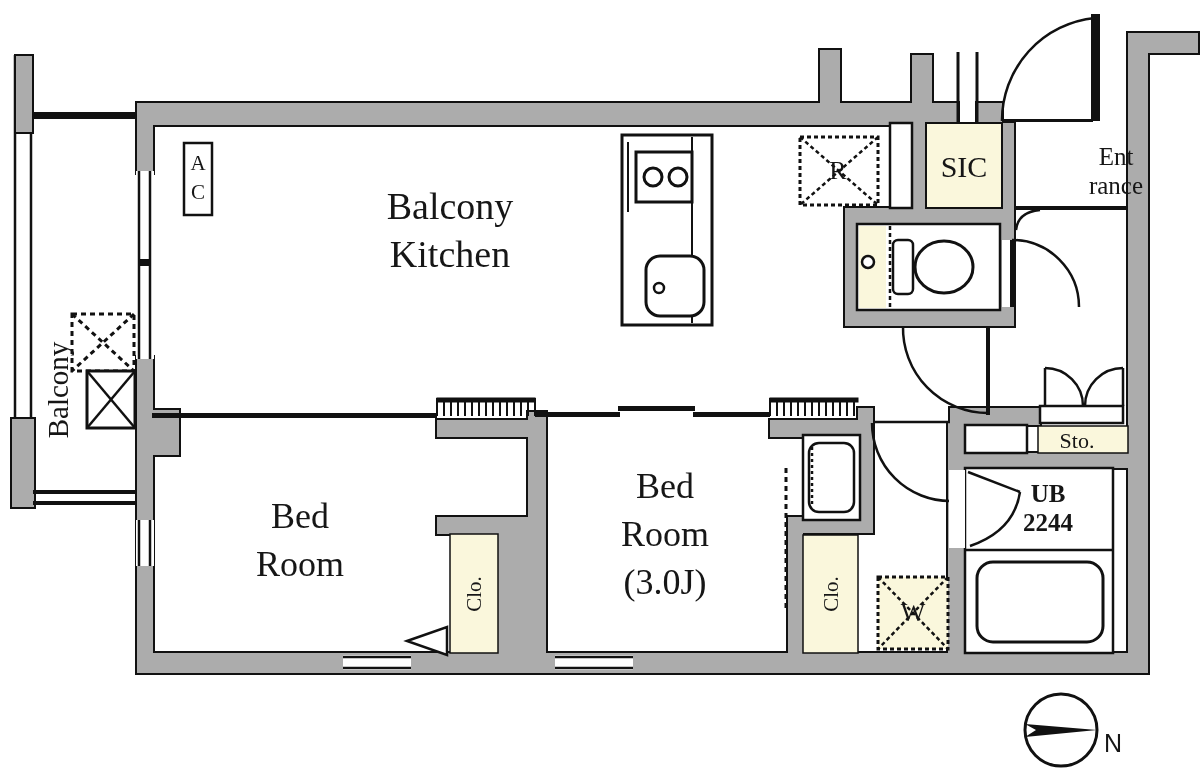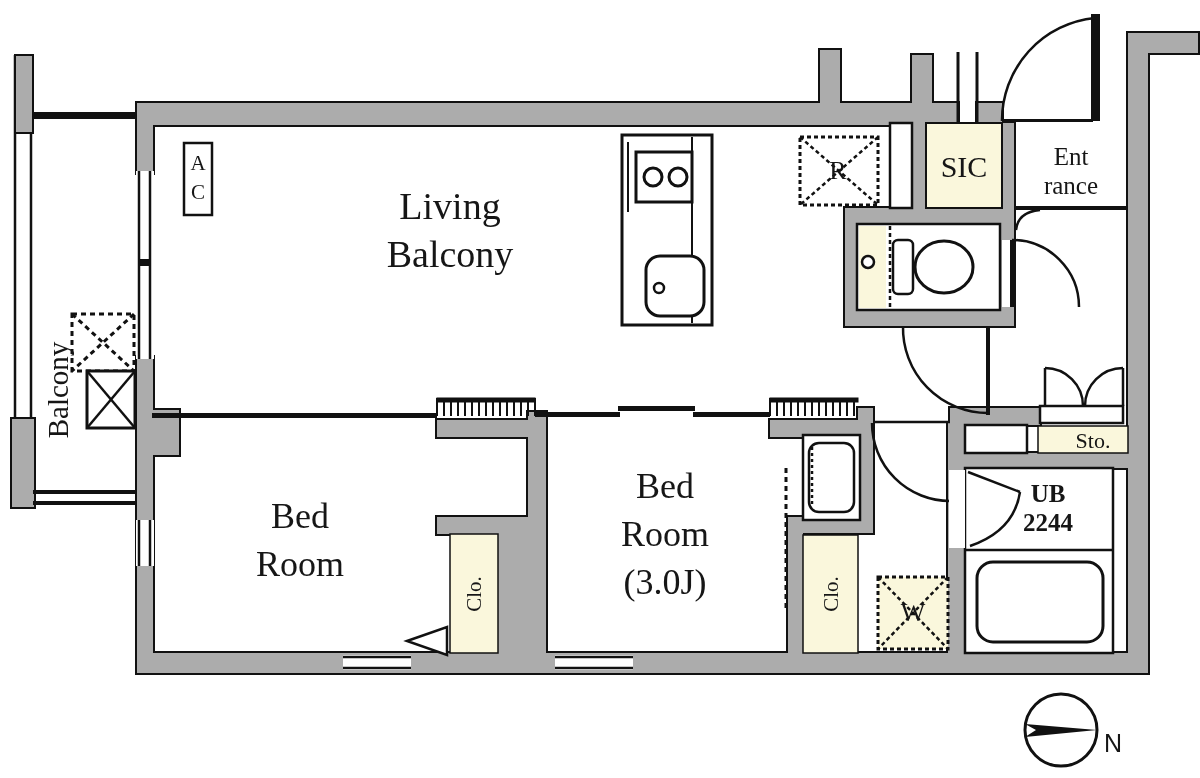--- a/index.html
+++ b/index.html
@@ -272,22 +272,22 @@
       </g>
 
       <g>
         <circle cx="1061" cy="730" r="36" fill="#fff" stroke-width="3"></circle>
         <polygon points="1025,737 1097,730 1025,724 1036,730" fill="#111" stroke="none"></polygon>
       </g>
     </g>
   </svg>
 
   <div class="lbl room-big" style="left:320px; top:182px; width:260px;">
-    <div>Living</div>
     <div>Balcony</div>
+    <div>Kitchen</div>
   </div>
 
   <div class="lbl room-med" style="left:195px; top:492px; width:210px;">
     <div>Bed</div>
     <div>Room</div>
   </div>
 
   <div class="lbl room-med" style="left:560px; top:462px; width:210px;">
     <div>Bed</div>
     <div>Room</div>
@@ -298,26 +298,26 @@
 
   <div class="lbl tag-ac" style="left:184px; top:149px; width:28px;">
     <div>A</div>
     <div>C</div>
   </div>
 
   <div class="lbl tag-rw" style="left:808px; top:155px; width:60px;">R</div>
 
   <div class="lbl tag-sic" style="left:926px; top:148px; width:76px;font-family:Liberation Serif, serif;">SIC</div>
 
-  <div class="lbl tag-ent" style="left:1014px; top:142px; width:114px;">
+  <div class="lbl tag-ent" style="left:1014px; top:142px; width:114px;padding-left:45px;">
     <div>Ent</div>
     <div>rance</div>
   </div>
 
-  <div class="lbl tag-sto" style="left:1038px; top:427px; width:78px;padding-left:16px;">Sto.</div>
+  <div class="lbl tag-sto" style="left:1038px; top:427px; width:78px;">Sto.</div>
 
   <div class="lbl tag-ub" style="left:1003px; top:479px; width:90px;font-weight:bold;">
     <div>UB</div>
     <div>2244</div>
   </div>
 
   <div class="vlabel tag-clo" style="left:474px; top:594px;">Clo.</div>
 
   <div class="vlabel tag-clo" style="left:831px; top:594px;">Clo.</div>
 

